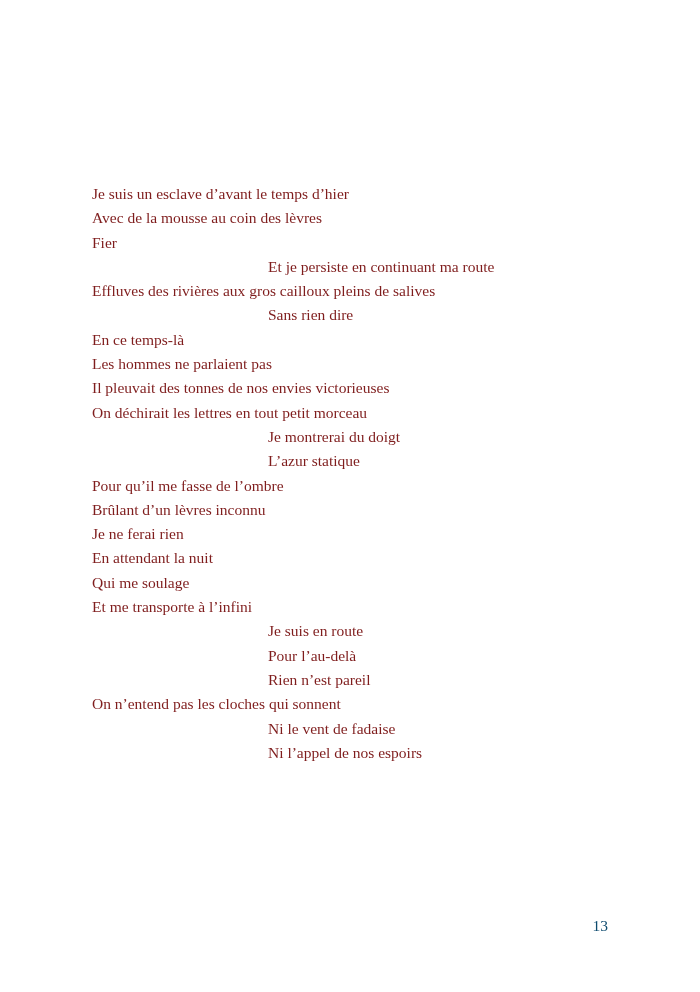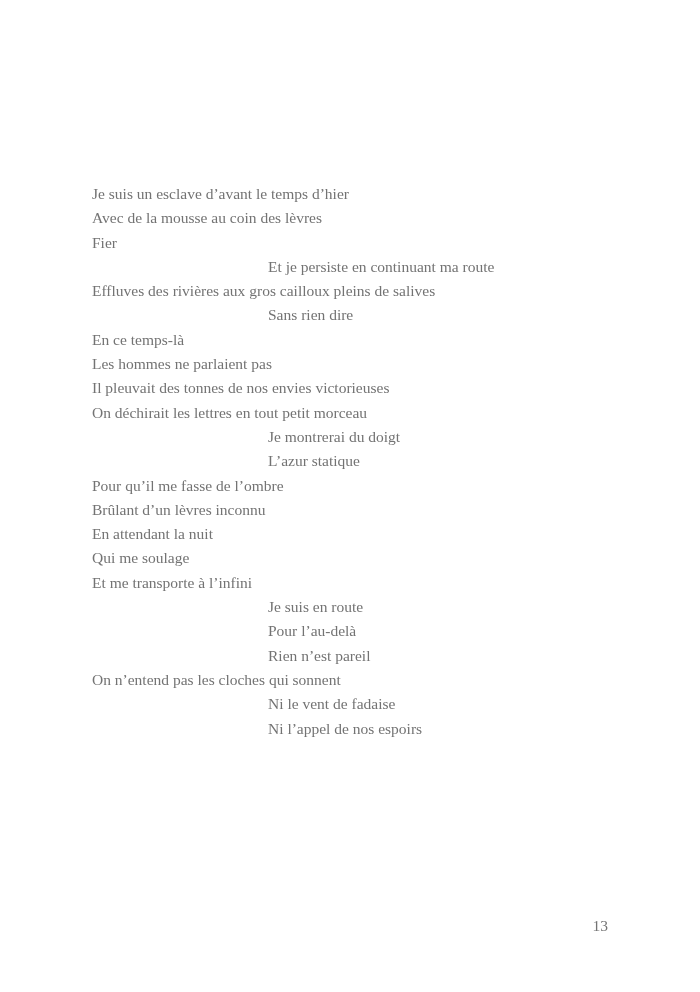--- a/index.html
+++ b/index.html
@@ -19,33 +19,33 @@
   .poem {
     position: absolute;
     left: 92px;
     top: 182px;
     width: 520px;
   }
   .line {
     font-size: 15.5px;
     line-height: 24.3px;
     white-space: pre;
-    color: #737373;
+    color: #7f1d1d;
   }
   .line.indent {
     padding-left: 176px;
   }
   .page-number {
     position: absolute;
     right: 92px;
     bottom: 57px;
     font-size: 15.5px;
     line-height: 18px;
     text-align: right;
-    color: #737373;
+    color: #0c4a6e;
   }
 </style>
 </head>
 <body>
 
 <div class="page">
   <div class="poem" id="poem-body">
       <div class="line">Je suis un esclave d’avant le temps d’hier</div>
       <div class="line">Avec de la mousse au coin des lèvres</div>
       <div class="line">Fier</div>
@@ -53,20 +53,21 @@
       <div class="line">Effluves des rivières aux gros cailloux pleins de salives</div>
       <div class="line indent">Sans rien dire</div>
       <div class="line">En ce temps-là</div>
       <div class="line">Les hommes ne parlaient pas</div>
       <div class="line">Il pleuvait des tonnes de nos envies victorieuses</div>
       <div class="line">On déchirait les lettres en tout petit morceau</div>
       <div class="line indent">Je montrerai du doigt</div>
       <div class="line indent">L’azur statique</div>
       <div class="line">Pour qu’il me fasse de l’ombre</div>
       <div class="line">Brûlant d’un lèvres inconnu</div>
+      <div class="line">Je ne ferai rien</div>
       <div class="line">En attendant la nuit</div>
       <div class="line">Qui me soulage</div>
       <div class="line">Et me transporte à l’infini</div>
       <div class="line indent">Je suis en route</div>
       <div class="line indent">Pour l’au-delà</div>
       <div class="line indent">Rien n’est pareil</div>
       <div class="line">On n’entend pas les cloches qui sonnent</div>
       <div class="line indent">Ni le vent de fadaise</div>
       <div class="line indent">Ni l’appel de nos espoirs</div>
     </div>

